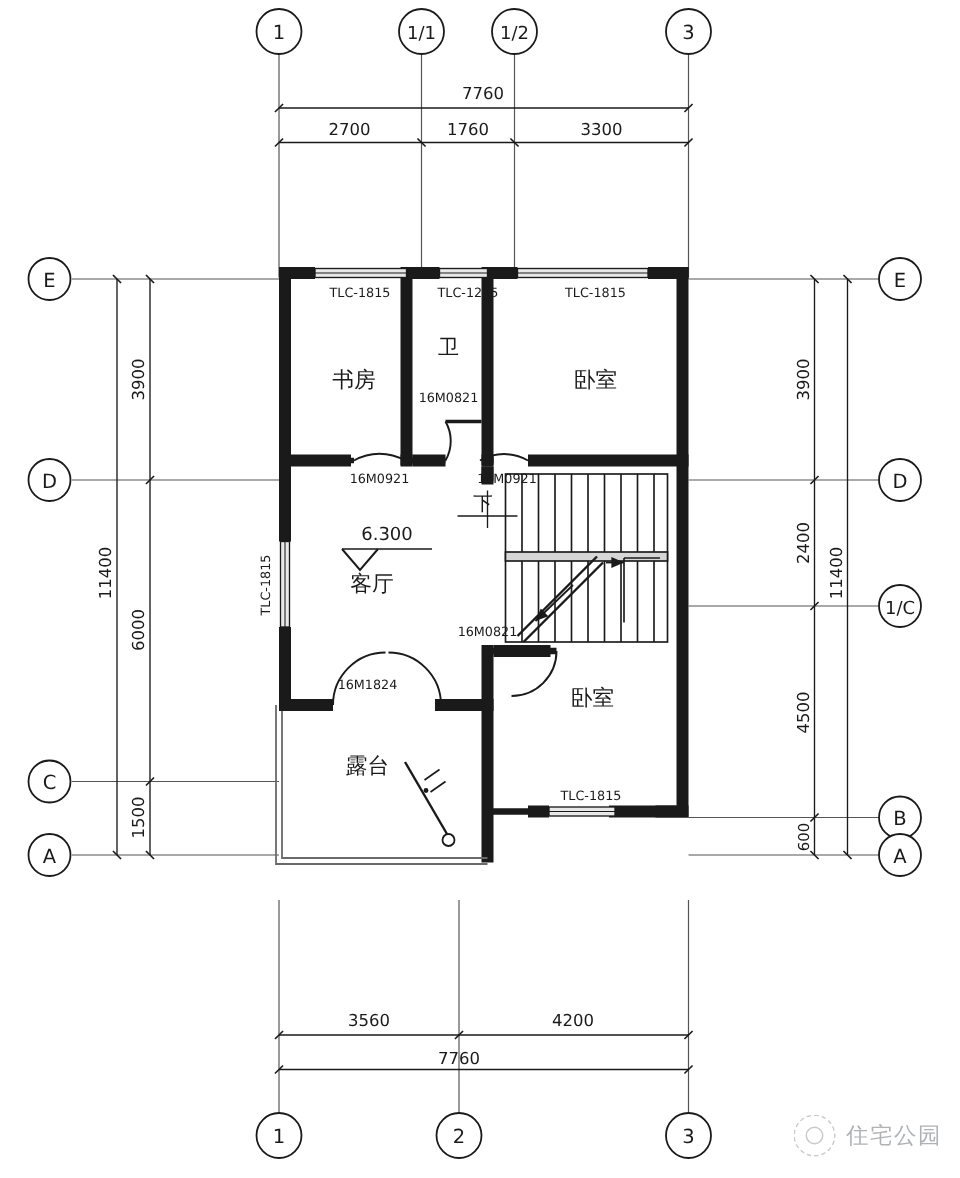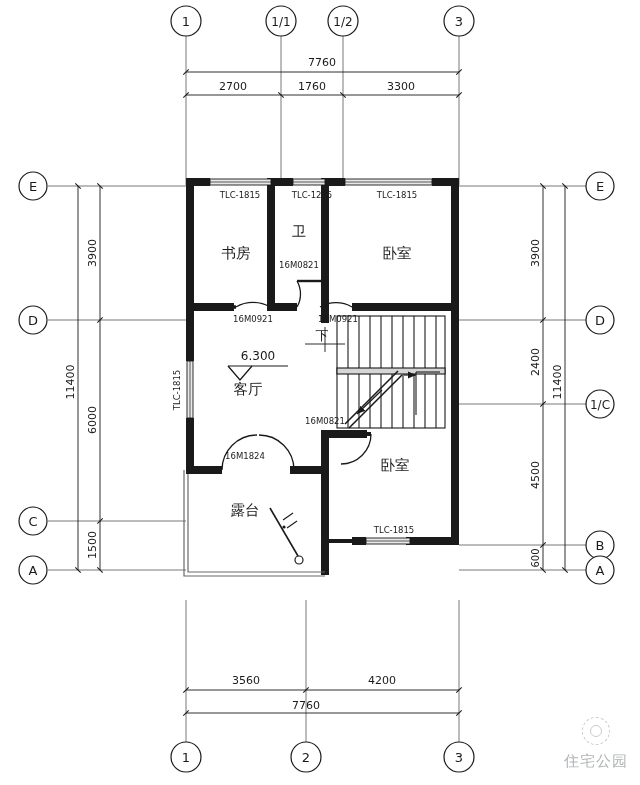--- a/index.html
+++ b/index.html
@@ -1,19 +1,19 @@
 <!DOCTYPE html>
 <html><head>
 <meta charset="utf-8">
 <style>
   html,body{margin:0;padding:0;background:#ffffff;}
   body{width:640px;height:785px;position:relative;overflow:hidden;
        font-family:"Liberation Sans","DejaVu Sans",sans-serif;color:#1a1a1a;}
   #plan{position:absolute;left:0;top:0;width:640px;height:785px;}
-  .wm{position:absolute;right:12px;bottom:14px;display:flex;align-items:center;gap:7px;opacity:.55;flex-direction:column;}
+  .wm{position:absolute;right:12px;bottom:14px;display:flex;align-items:center;gap:7px;opacity:.55;}
   .wm-logo{width:26px;height:26px;border-radius:50%;border:1px dashed #9aa0a6;position:relative;}
   .wm-logo:before{content:"";position:absolute;left:7px;top:7px;width:10px;height:10px;
       border-radius:50%;border:1px solid #9aa0a6;}
   .wm-text{font-size:15px;color:#6f7478;letter-spacing:1px;
       font-family:"DejaVu Sans","Liberation Sans",sans-serif;}
   svg text{font-family:"DejaVu Sans","Liberation Sans",sans-serif;fill:#1a1a1a;}
 </style>
 </head>
 <body>
 

